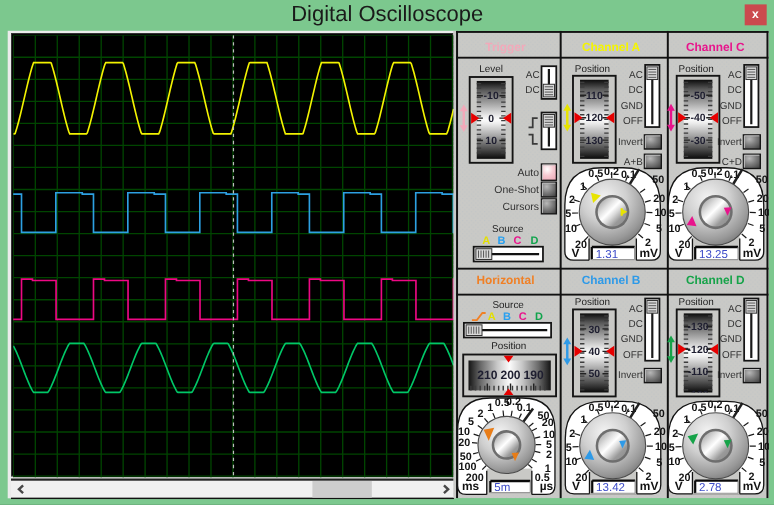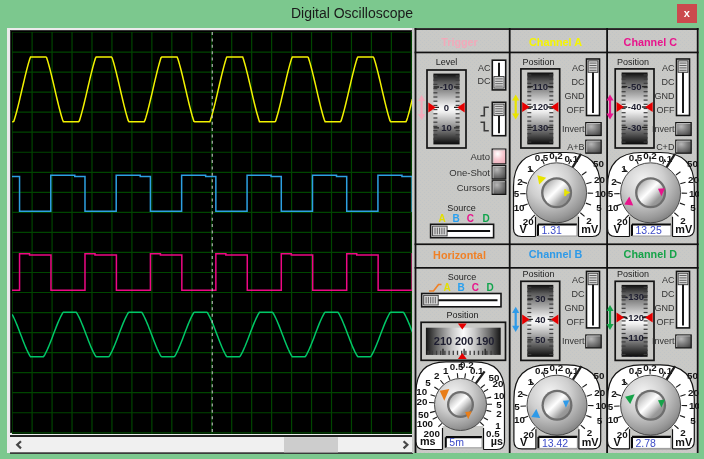--- a/index.html
+++ b/index.html
@@ -1,17 +1,17 @@
 <!DOCTYPE html>
 <html><head><meta charset="utf-8"><style>
 html,body{margin:0;padding:0;width:704px;height:459px;overflow:hidden}
 body{font-family:"Liberation Sans",sans-serif;background:#7cc88e;position:relative}
 svg{font-family:"Liberation Sans",sans-serif}
 #title{position:absolute;left:0;top:0;width:704px;height:28px;line-height:27px;text-align:center;
-font-size:14px;color:#1a1a1a}
+font-size:20px;color:#1a1a1a}
 #xbtn{position:absolute;left:677px;top:3.5px;width:19.6px;height:19px;background:#cb4a4e;
 color:#fff;font-size:11px;font-weight:700;text-align:center;line-height:19px}
 #scope{position:absolute;left:7px;top:28.3px;width:407.6px;height:424.3px;background:#ebebeb}
 #disp{position:absolute;left:3.2px;top:2px;width:402.3px;height:403px;background:#000;
 border:1.3px solid #333;box-sizing:border-box}
 </style></head>
 <body>
 <div id="title">Digital Oscilloscope</div>
 <div id="xbtn">x</div>
 <div id="scope">

